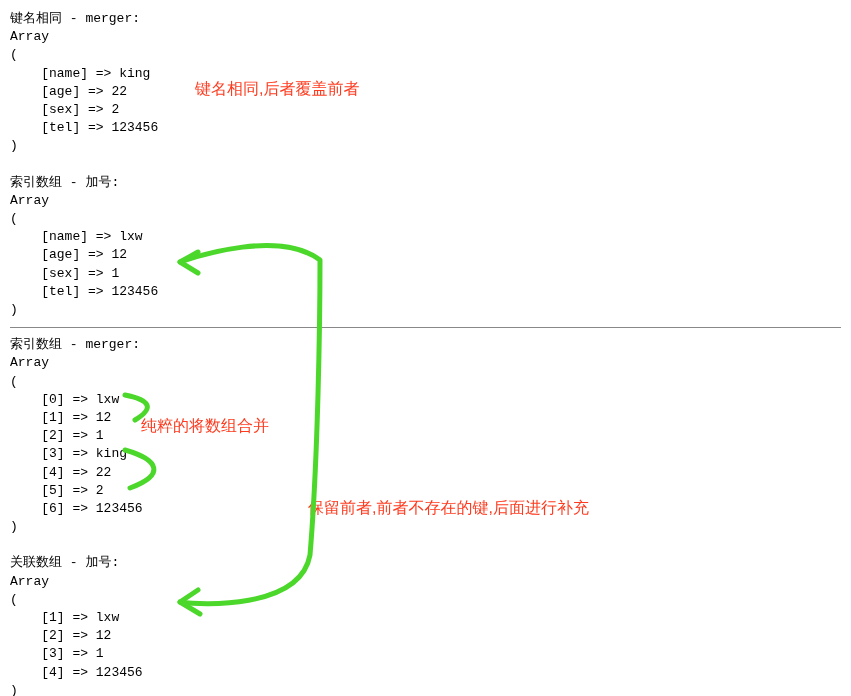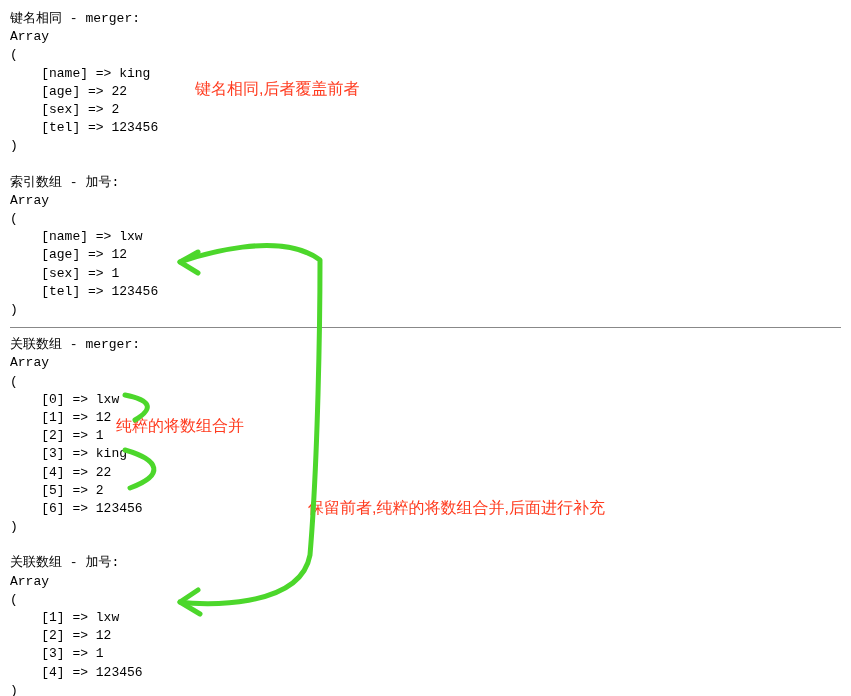--- a/index.html
+++ b/index.html
@@ -60,21 +60,21 @@
 <span>(</span>
 <span>    [name] =&gt; lxw</span>
 <span>    [age] =&gt; 12</span>
 <span>    [sex] =&gt; 1</span>
 <span>    [tel] =&gt; 123456</span>
 <span>)</span></div>
 
 <hr class="sep">
 
 
-<div class="code-block"><span>关联数组 - merger:</span>
+<div class="code-block"><span>索引数组 - merger:</span>
 <span>Array</span>
 <span>(</span>
 <span>    [0] =&gt; lxw</span>
 <span>    [1] =&gt; 12</span>
 <span>    [2] =&gt; 1</span>
 <span>    [3] =&gt; king</span>
 <span>    [4] =&gt; 22</span>
 <span>    [5] =&gt; 2</span>
 <span>    [6] =&gt; 123456</span>
 <span>)</span></div>
@@ -86,22 +86,22 @@
 <span>Array</span>
 <span>(</span>
 <span>    [1] =&gt; lxw</span>
 <span>    [2] =&gt; 12</span>
 <span>    [3] =&gt; 1</span>
 <span>    [4] =&gt; 123456</span>
 <span>)</span></div>
 
 
 <div class="annot" style="top:62px; left:195px;margin-top:16px;">键名相同,后者覆盖前者</div>
-<div class="annot" style="top:415px; left:116px;">纯粹的将数组合并</div>
-<div class="annot" style="top:497px; left:308px;">保留前者,纯粹的将数组合并,后面进行补充</div>
+<div class="annot" style="top:415px; left:141px;">纯粹的将数组合并</div>
+<div class="annot" style="top:497px; left:308px;">保留前者,前者不存在的键,后面进行补充</div>
 
 
 <svg class="overlay" width="851" height="696">
   <g stroke="#4cd72b" stroke-width="5" fill="none" stroke-linecap="round" stroke-linejoin="round">
 
     <path d="M 180 262 C 200 255, 280 230, 320 260 C 320 320, 318 460, 310 555 C 300 610, 200 605, 180 602"></path>
 
     <path d="M 180 262 L 198 252 M 180 262 L 198 273"></path>
 
     <path d="M 180 602 L 198 590 M 180 602 L 200 614"></path>

